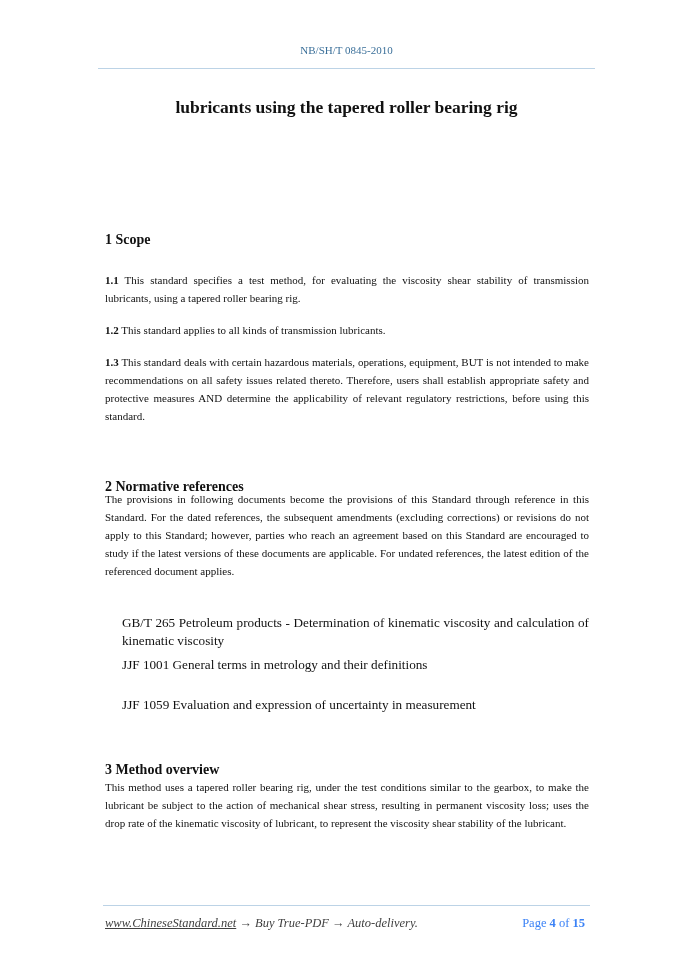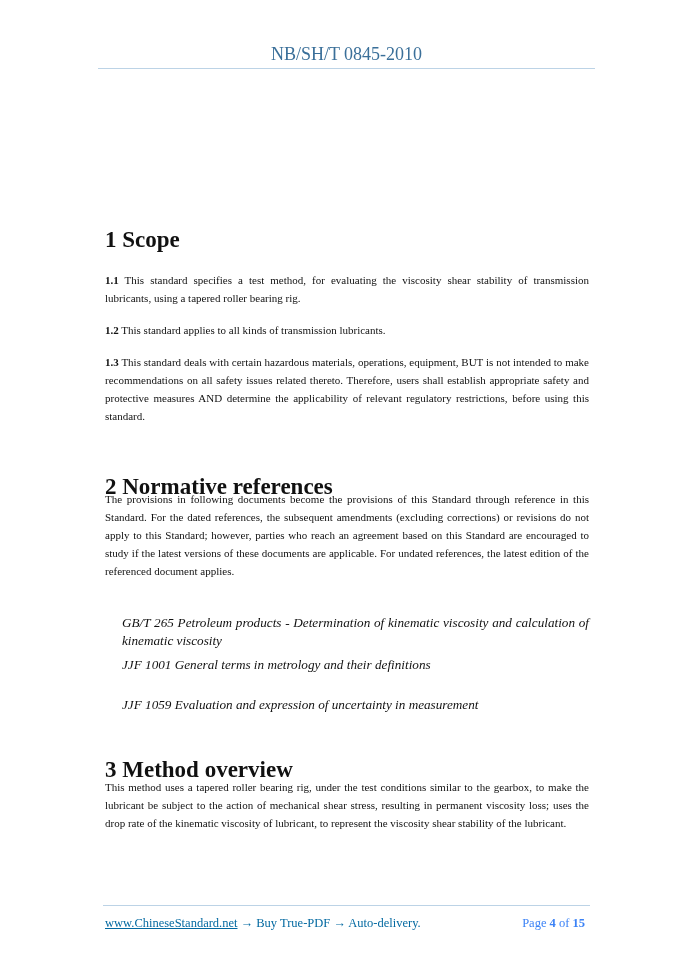--- a/index.html
+++ b/index.html
@@ -2,59 +2,60 @@
 <html><head>
   <meta charset="utf-8">
   <style>
     html, body { margin: 0; padding: 0; background: #ffffff; }
     body {
       width: 693px; height: 980px; position: relative; overflow: hidden;
       font-family: "Liberation Serif", "DejaVu Serif", serif; color: #111;
     }
     .header {
       position: absolute; top: 44px; left: 0; width: 693px; text-align: center;
-      font-size: 18px; color: #3a6f99;
+      font-size: 11px; color: #3a6f99;
     }
     .header-rule {
       position: absolute; top: 68px; left: 98px; width: 497px; height: 1px;
       background: #bcd3e6;
     }
     .title {
       position: absolute; top: 88px; left: 90px; width: 513px; text-align: center;
       font-weight: bold; font-size: 17.5px; line-height: 38px;
     }
     .content { position: absolute; left: 105px; width: 484px; }
     h2 {
-      margin: 0; font-size: 23px; font-weight: bold; line-height: 24px;
+      margin: 0; font-size: 14px; font-weight: bold; line-height: 24px;
     }
     p {
       margin: 0; font-size: 11px; line-height: 18px; text-align: justify;
     }
-    .ref { position: absolute; left: 122px; width: 467px; font-size: 13.2px; line-height: 18px; text-align: justify; font-style: italic; }
+    .ref { position: absolute; left: 122px; width: 467px; font-size: 13.2px; line-height: 18px; text-align: justify; }
     b.num { font-weight: bold; }
     .footer-rule {
       position: absolute; top: 905px; left: 103px; width: 487px; height: 1px;
       background: #bcd3e6;
     }
     .footer-left {
-      position: absolute; top: 916px; left: 105px; font-size: 12.5px; color: #0369a1;
+      position: absolute; top: 916px; left: 105px; font-size: 12.5px; color: #404040; font-style: italic;
     }
     .footer-left .link { text-decoration: underline; }
     .footer-right {
       position: absolute; top: 916px; right: 108px; font-size: 12.5px; color: #3b82f6;
     }
     .footer-right b { font-weight: bold; }
   </style>
 </head>
 <body>
 
 <div class="header">NB/SH/T 0845-2010</div>
 <div class="header-rule"></div>
 
 <div class="title">
+  <div>lubricants using the tapered roller bearing rig</div>
 </div>
 
 <div class="content" style="top:228px;">
   <h2>1 Scope</h2>
 </div>
 <div class="content" style="top:271px;">
   <p><b class="num">1.1</b><span> This standard specifies a test method, for evaluating the viscosity shear stability of transmission lubricants, using a tapered roller bearing rig.</span></p>
 </div>
 <div class="content" style="top:321px;">
   <p><b class="num">1.2</b><span> This standard applies to all kinds of transmission lubricants.</span></p>

